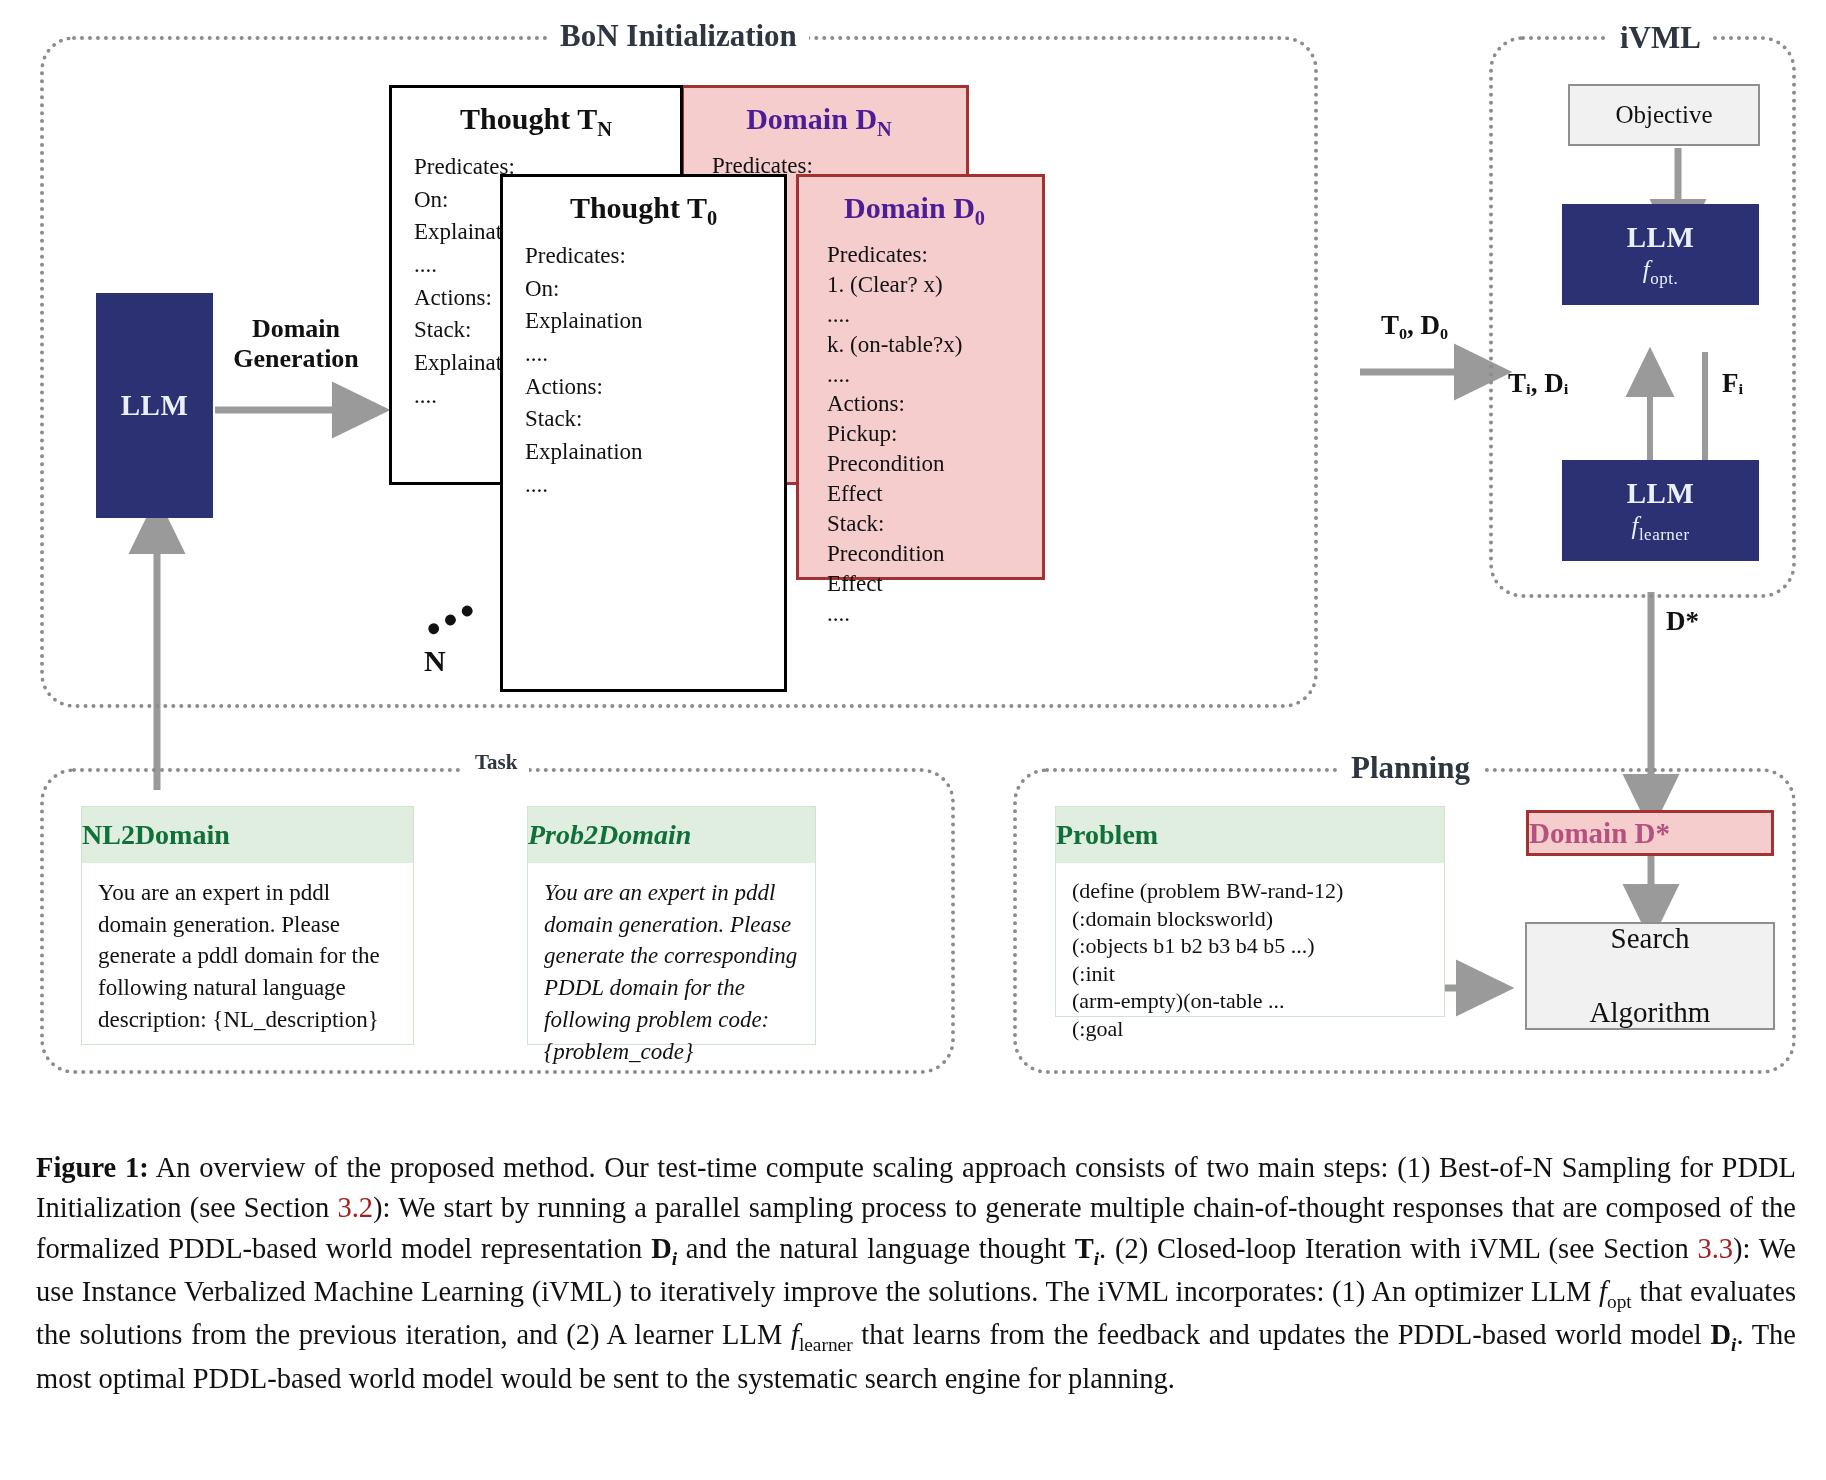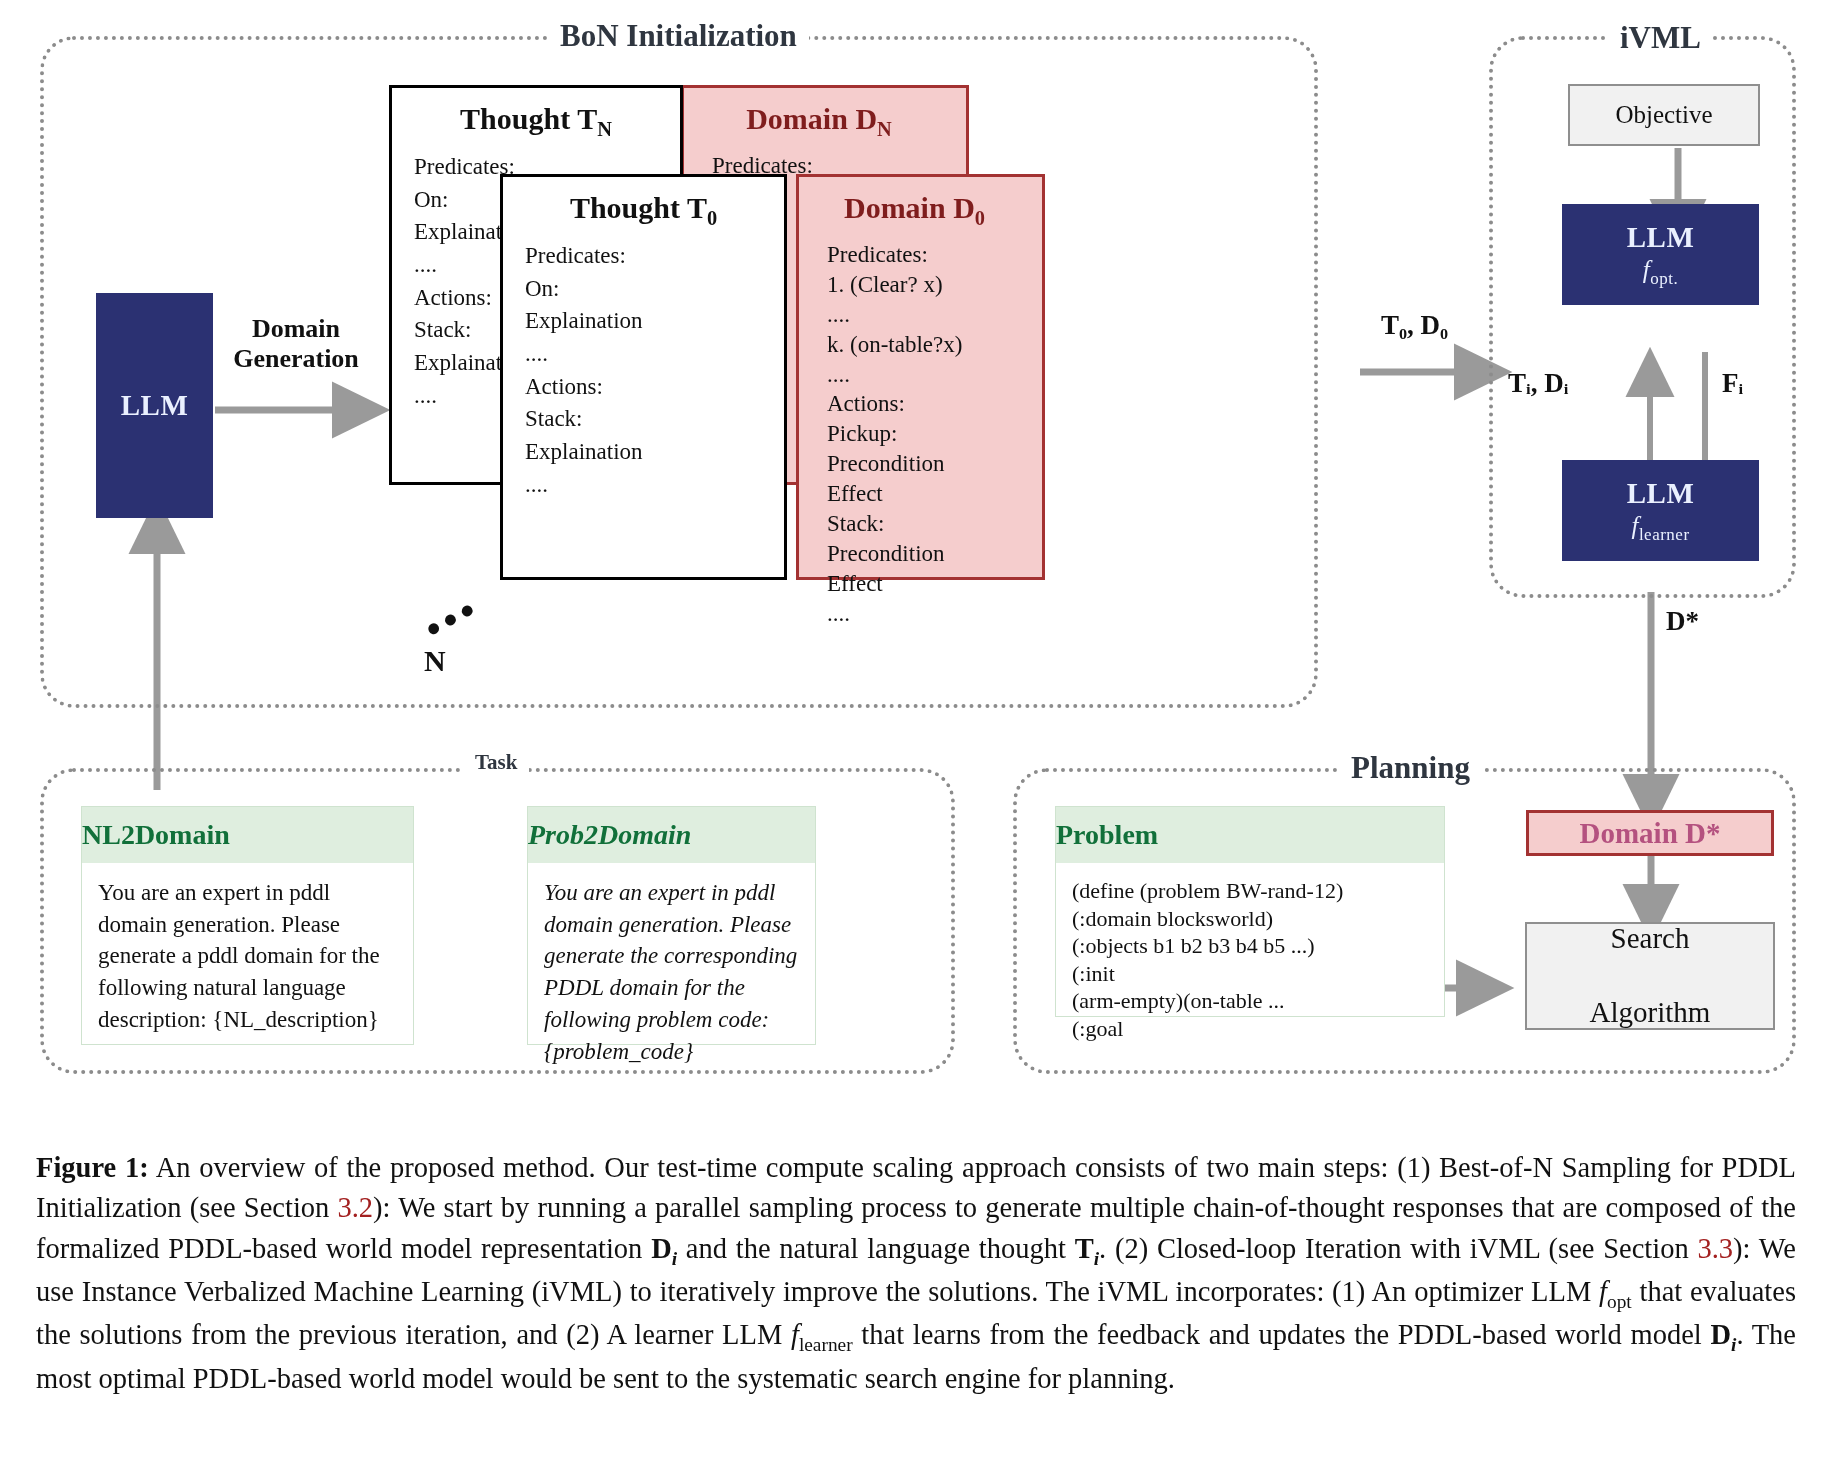--- a/index.html
+++ b/index.html
@@ -71,32 +71,32 @@
 
   
   .domain{
     background:#f5cdcd;
     border:3px solid #a33232;
     box-sizing:border-box;
   }
   .domain h4{
     margin:0;padding:14px 12px 6px 0;
     text-align:center;font-size:30px;font-weight:bold;
-    color:#7f1d1d;
+    color:#4c1d95;
   }
   .domain .lines{
     padding:4px 0 0 28px;
     font-size:23px;
     line-height:1.30;
   }
 
   .domain-star{
     background:#f5cdcd;
     border:3px solid #a33232;
-    display:flex;align-items:center;justify-content:center;
+    display:flex;align-items:center;
     color:#b4517f;font-weight:bold;font-size:29px;
   }
 
   
   .gcard{
     position:absolute;
     border:1px solid #cfe3cf;
     background:#ffffff;
     box-sizing:border-box;
   }
@@ -221,21 +221,21 @@
       <div>Pickup:</div>
       <div>Precondition</div>
       <div>Effect</div>
       <div>Stack:</div>
       <div>Precondition</div>
       <div>Effect</div>
       <div>....</div>
     </div>
   </div>
 
-  <div class="box thought" style="left:500px;top:174px;width:287px;height:406px;">
+  <div class="box thought" style="left:500px;top:174px;width:287px;height:518px;">
     <h4>
       <span>Thought</span>
       <span class="bf"> <span>T</span><sub>0</sub></span>
     </h4>
     <div class="lines">
       <div>Predicates:</div>
       <div>On:</div>
       <div>Explaination</div>
       <div>....</div>
       <div>Actions:</div>

